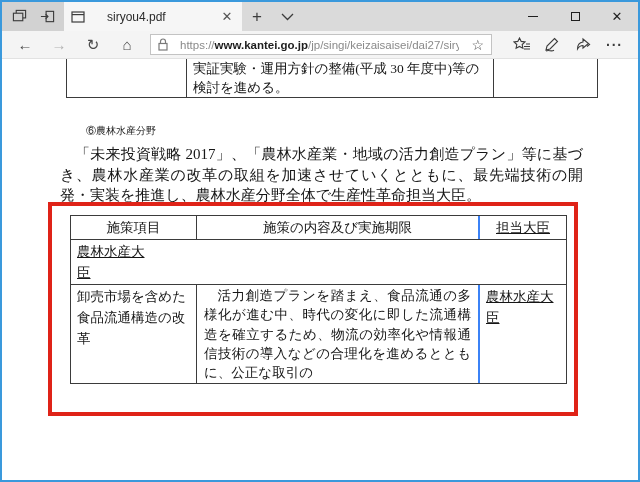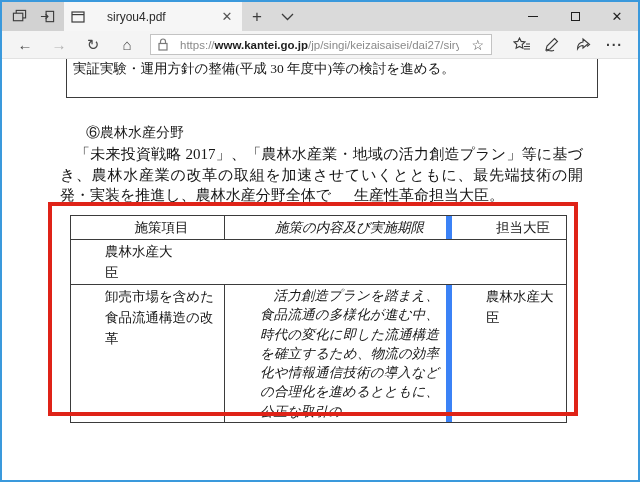--- a/index.html
+++ b/index.html
@@ -54,46 +54,45 @@
   svg.ico{ display:block; }
   
   .content{
     position:absolute; top:57px; left:0; right:0; bottom:0; background:#fff;
     overflow:hidden; font-family:"Liberation Serif","DejaVu Serif",serif; color:#161616;
   }
   .frag-table{
     position:absolute; top:0; left:64px; width:532px; height:39px;
     border-left:1px solid #3b3b3b; border-right:1px solid #3b3b3b; border-bottom:1px solid #3b3b3b;
     display:flex;
-    flex-direction:column;
   }
   .frag-c1{ width:120px; border-right:1px solid #3b3b3b; }
   .frag-c2{ flex:1; padding:0 6px; font-size:13.5px; line-height:19px; }
   .frag-c3{ width:104px; border-left:1px solid #3b3b3b; }
-  .sec-heading{ position:absolute; top:65px; left:84px; font-size:14px; }
+  .sec-heading{ position:absolute; top:65px; left:84px; font-size:10px; }
   .intro{
     position:absolute; top:85px; left:58px; width:523px;
     font-size:15px; line-height:20.5px; text-align:justify; text-justify:inter-character;
     text-indent:1em;
   }
-  .red-underline{ border-bottom:3px solid #df2318; padding-bottom:0px;margin-left:23px; }
+  .red-underline{ border-bottom:3px solid #df2318; padding-bottom:0px; }
   .annotation-rect{
     position:absolute; top:143px; left:46px; width:530px; height:214px;
     border:4px solid #df2318; z-index:5; pointer-events:none;
   }
   .ptable{
     position:absolute; top:156px; left:68px; width:497px;
     border:1px solid #3b3b3b; border-bottom:none; font-size:13.5px;
   }
   .trow{ display:flex; border-bottom:1px solid #3b3b3b; }
-  .tc{ padding:1px 6px;margin-left:28px; }
+  .tc{ padding:1px 6px; }
   .tc1{ width:126px; border-right:1px solid #3b3b3b; line-height:21px; }
-  .tc2{ flex:1; border-right:6px solid #3b82f6; line-height:19.3px;
-        text-align:justify; text-justify:inter-character; text-indent:1em; padding:1px 7px;font-style:italic; }
-  .tc3{ width:86px; line-height:21px; }
+  .tc2{ flex:1; border-right:2px solid #3b82f6; line-height:19.3px;
+        text-align:justify; text-justify:inter-character; text-indent:1em; padding:1px 7px; }
+  .tc3{ width:86px; line-height:21px;text-decoration:underline; }
   .thead .tc{ text-align:center; text-indent:0; line-height:23px; padding:0 4px; }
   .row-tall .tc2{ min-height:173px; }
 </style>
 </head>
 <body>
 
 <div class="window">
 
   <div class="tabbar">
     <div class="tab-mgmt">

